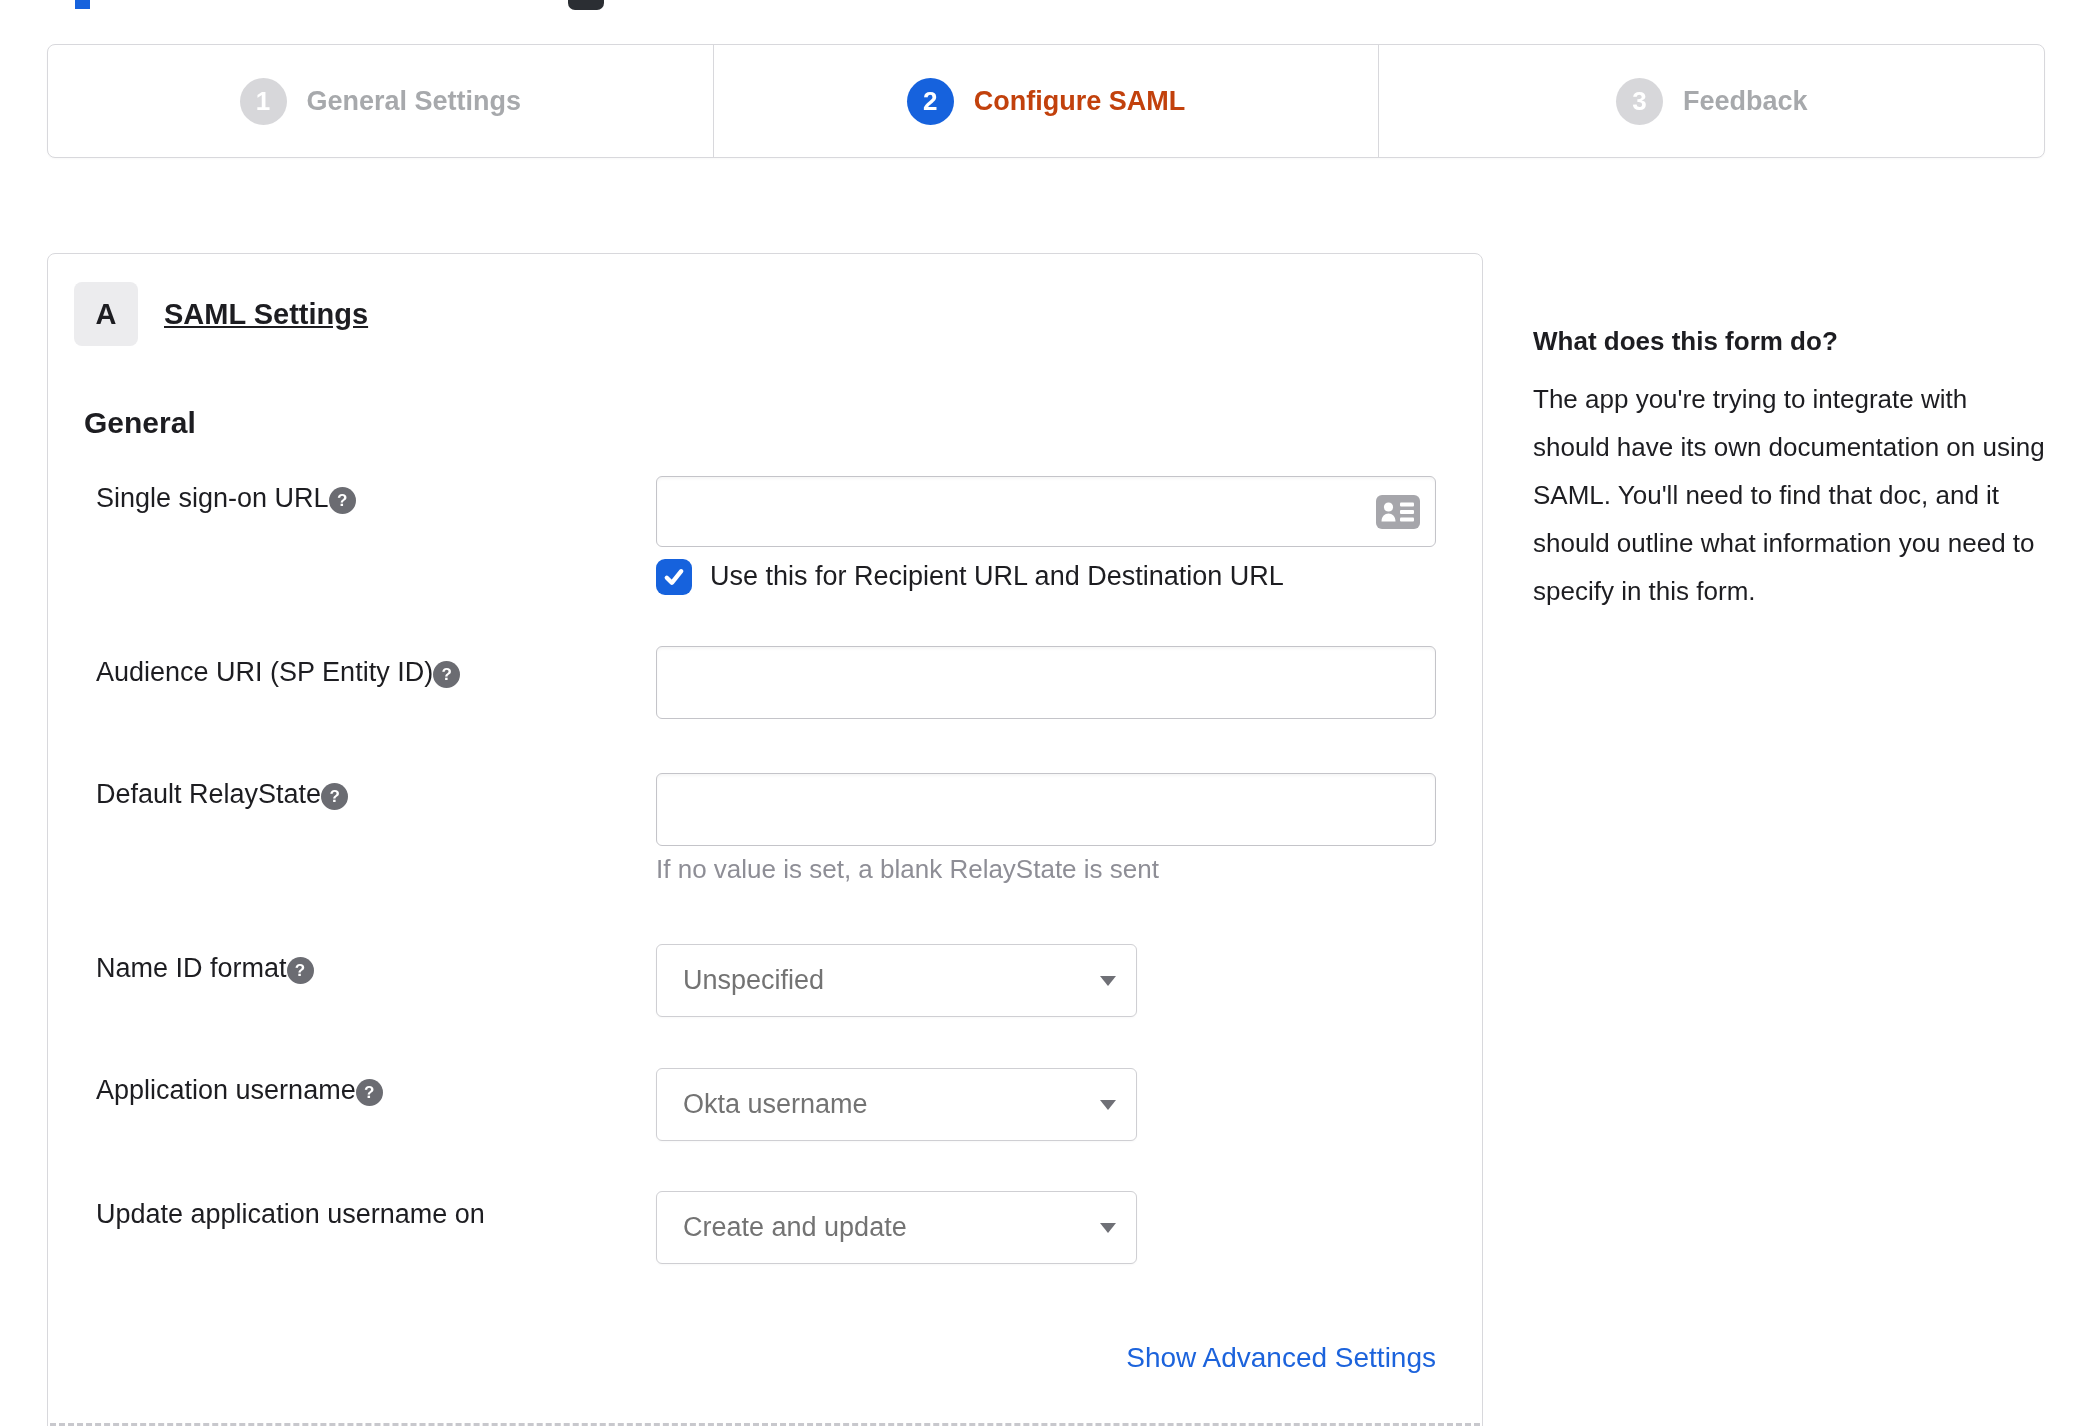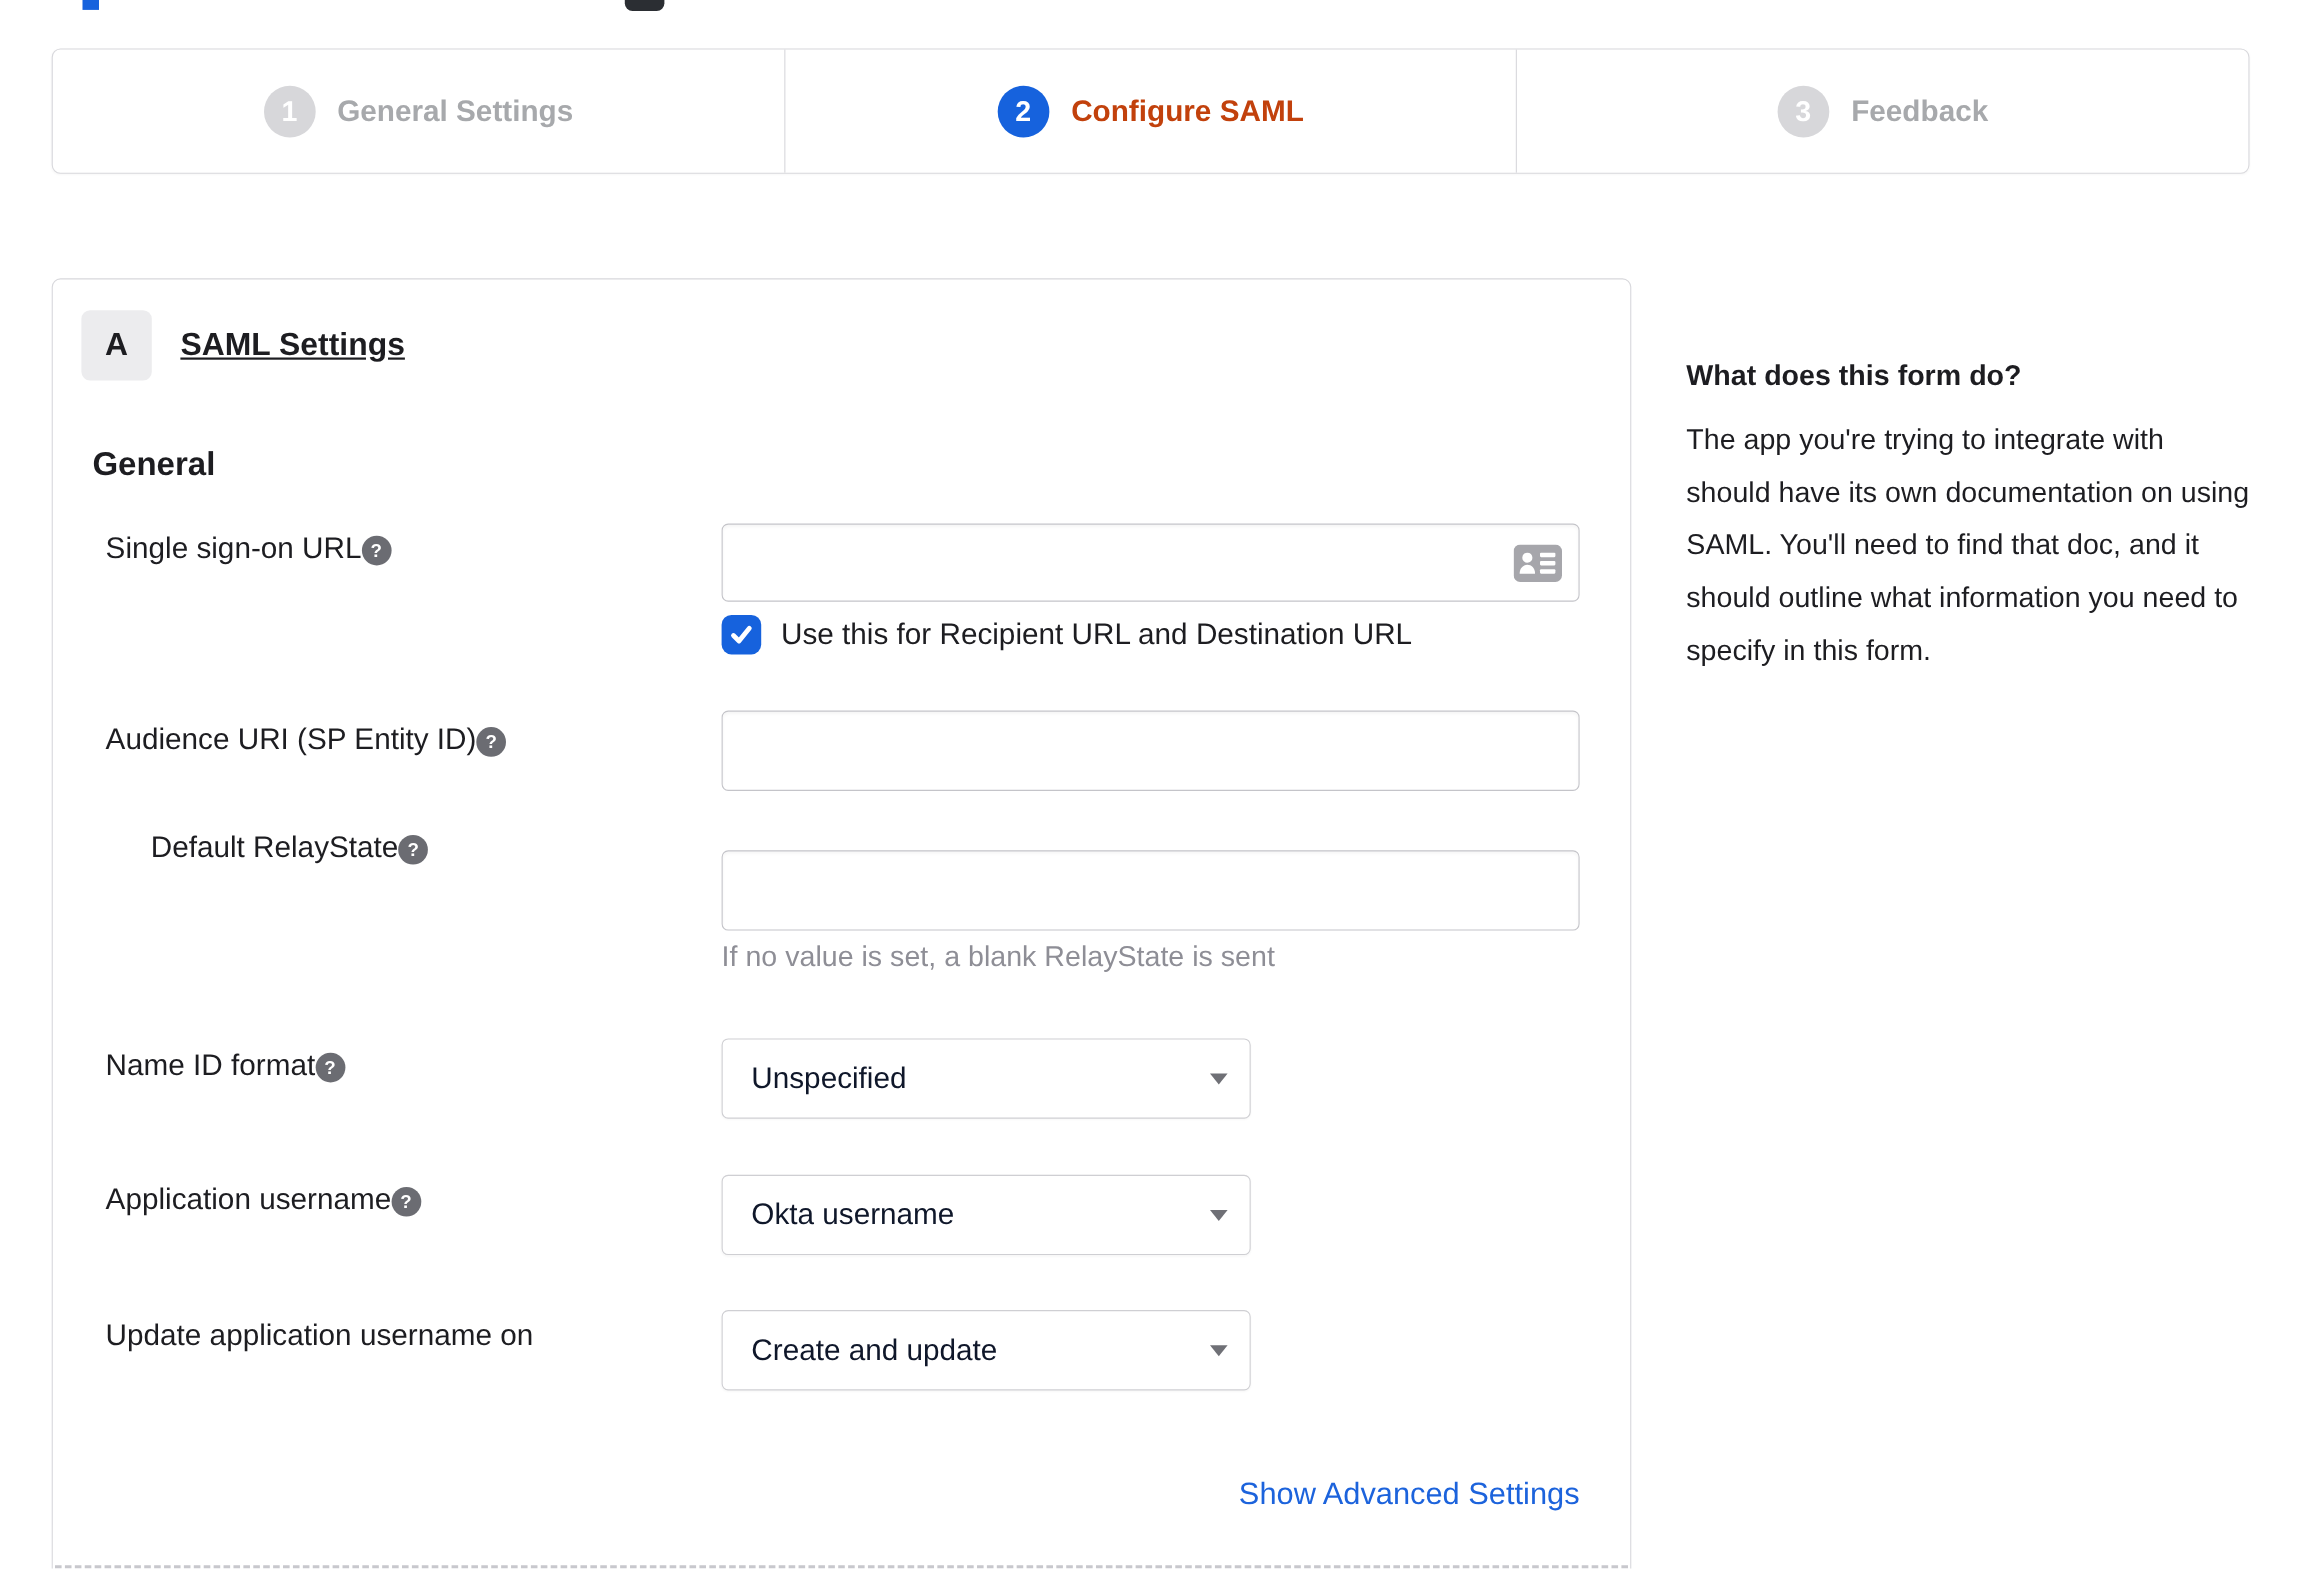--- a/index.html
+++ b/index.html
@@ -73,21 +73,21 @@
   .checkbox-label{position:absolute;left:662px;font-size:27px;white-space:nowrap;}
 
   .hint{position:absolute;left:608px;font-size:26px;color:#8e8e96;white-space:nowrap;}
 
   .select{
     position:absolute;left:608px;width:481px;height:73px;box-sizing:border-box;
     border:1px solid #cfcfd3;border-radius:6px;background:#fff;cursor:pointer;
     display:flex;align-items:center;padding:0 50px 0 26px;
     box-shadow:0 1px 2px rgba(0,0,0,0.03);
   }
-  .select-value{font-size:27px;color:#0f172a;white-space:nowrap;}
+  .select-value{font-size:27px;color:#737373;white-space:nowrap;}
   .caret{
     position:absolute;right:20px;top:50%;transform:translateY(-50%);
     width:0;height:0;border-left:8px solid transparent;border-right:8px solid transparent;
     border-top:10px solid #6f7076;
   }
 
   .advanced-link{
     position:absolute;right:46px;top:1088px;font-size:28px;color:#1c63dc;
     text-decoration:none;cursor:pointer;white-space:nowrap;
   }
@@ -148,21 +148,21 @@
     </svg>
   </div>
   <div class="checkbox-label" style="top:307px;">Use this for Recipient URL and Destination URL</div>
 
   <div class="row-label" style="top:403px;">
     <span>Audience URI (SP Entity ID)</span>
     <span class="help-icon">?</span>
   </div>
   <input class="text-input" style="top: 392px; height: 73px;" type="text" value="">
 
-  <div class="row-label" style="top:501px;margin-left:41px;">
+  <div class="row-label" style="top:525px;">
     <span>Default RelayState</span>
     <span class="help-icon">?</span>
   </div>
   <input class="text-input" style="top: 519px; height: 73px;" type="text" value="">
   <div class="hint" style="top:600px;">If no value is set, a blank RelayState is sent</div>
 
   <div class="row-label" style="top:699px;">
     <span>Name ID format</span>
     <span class="help-icon">?</span>
   </div>

